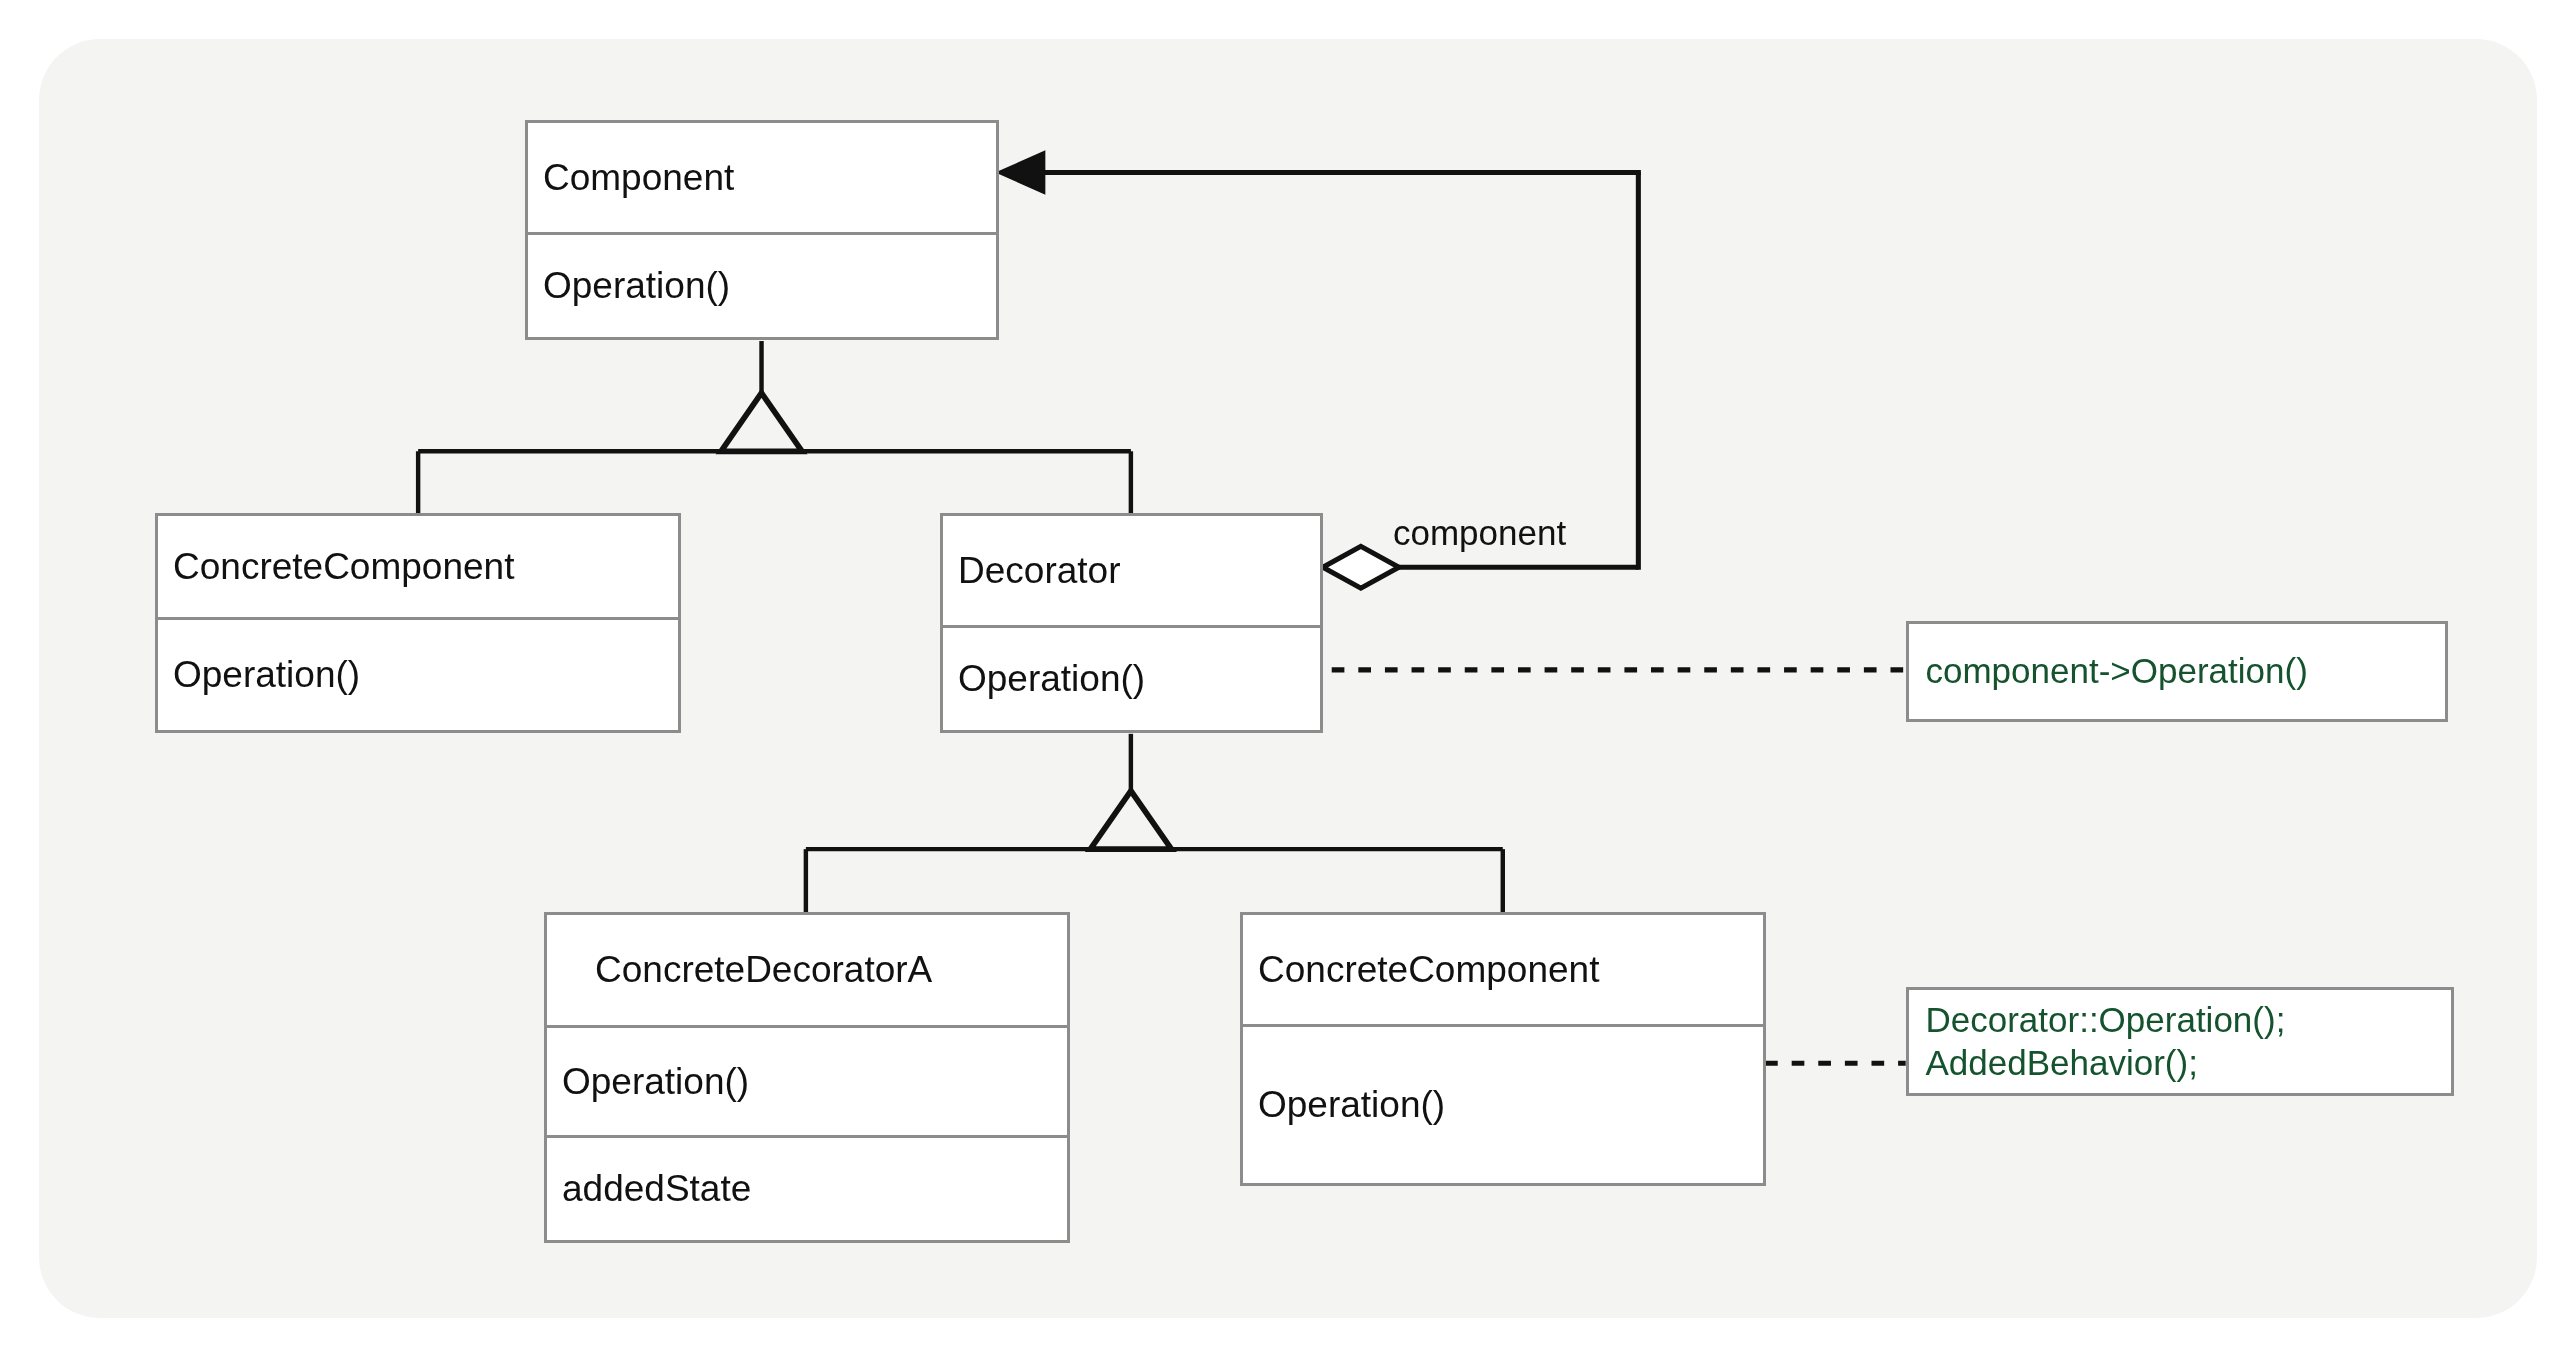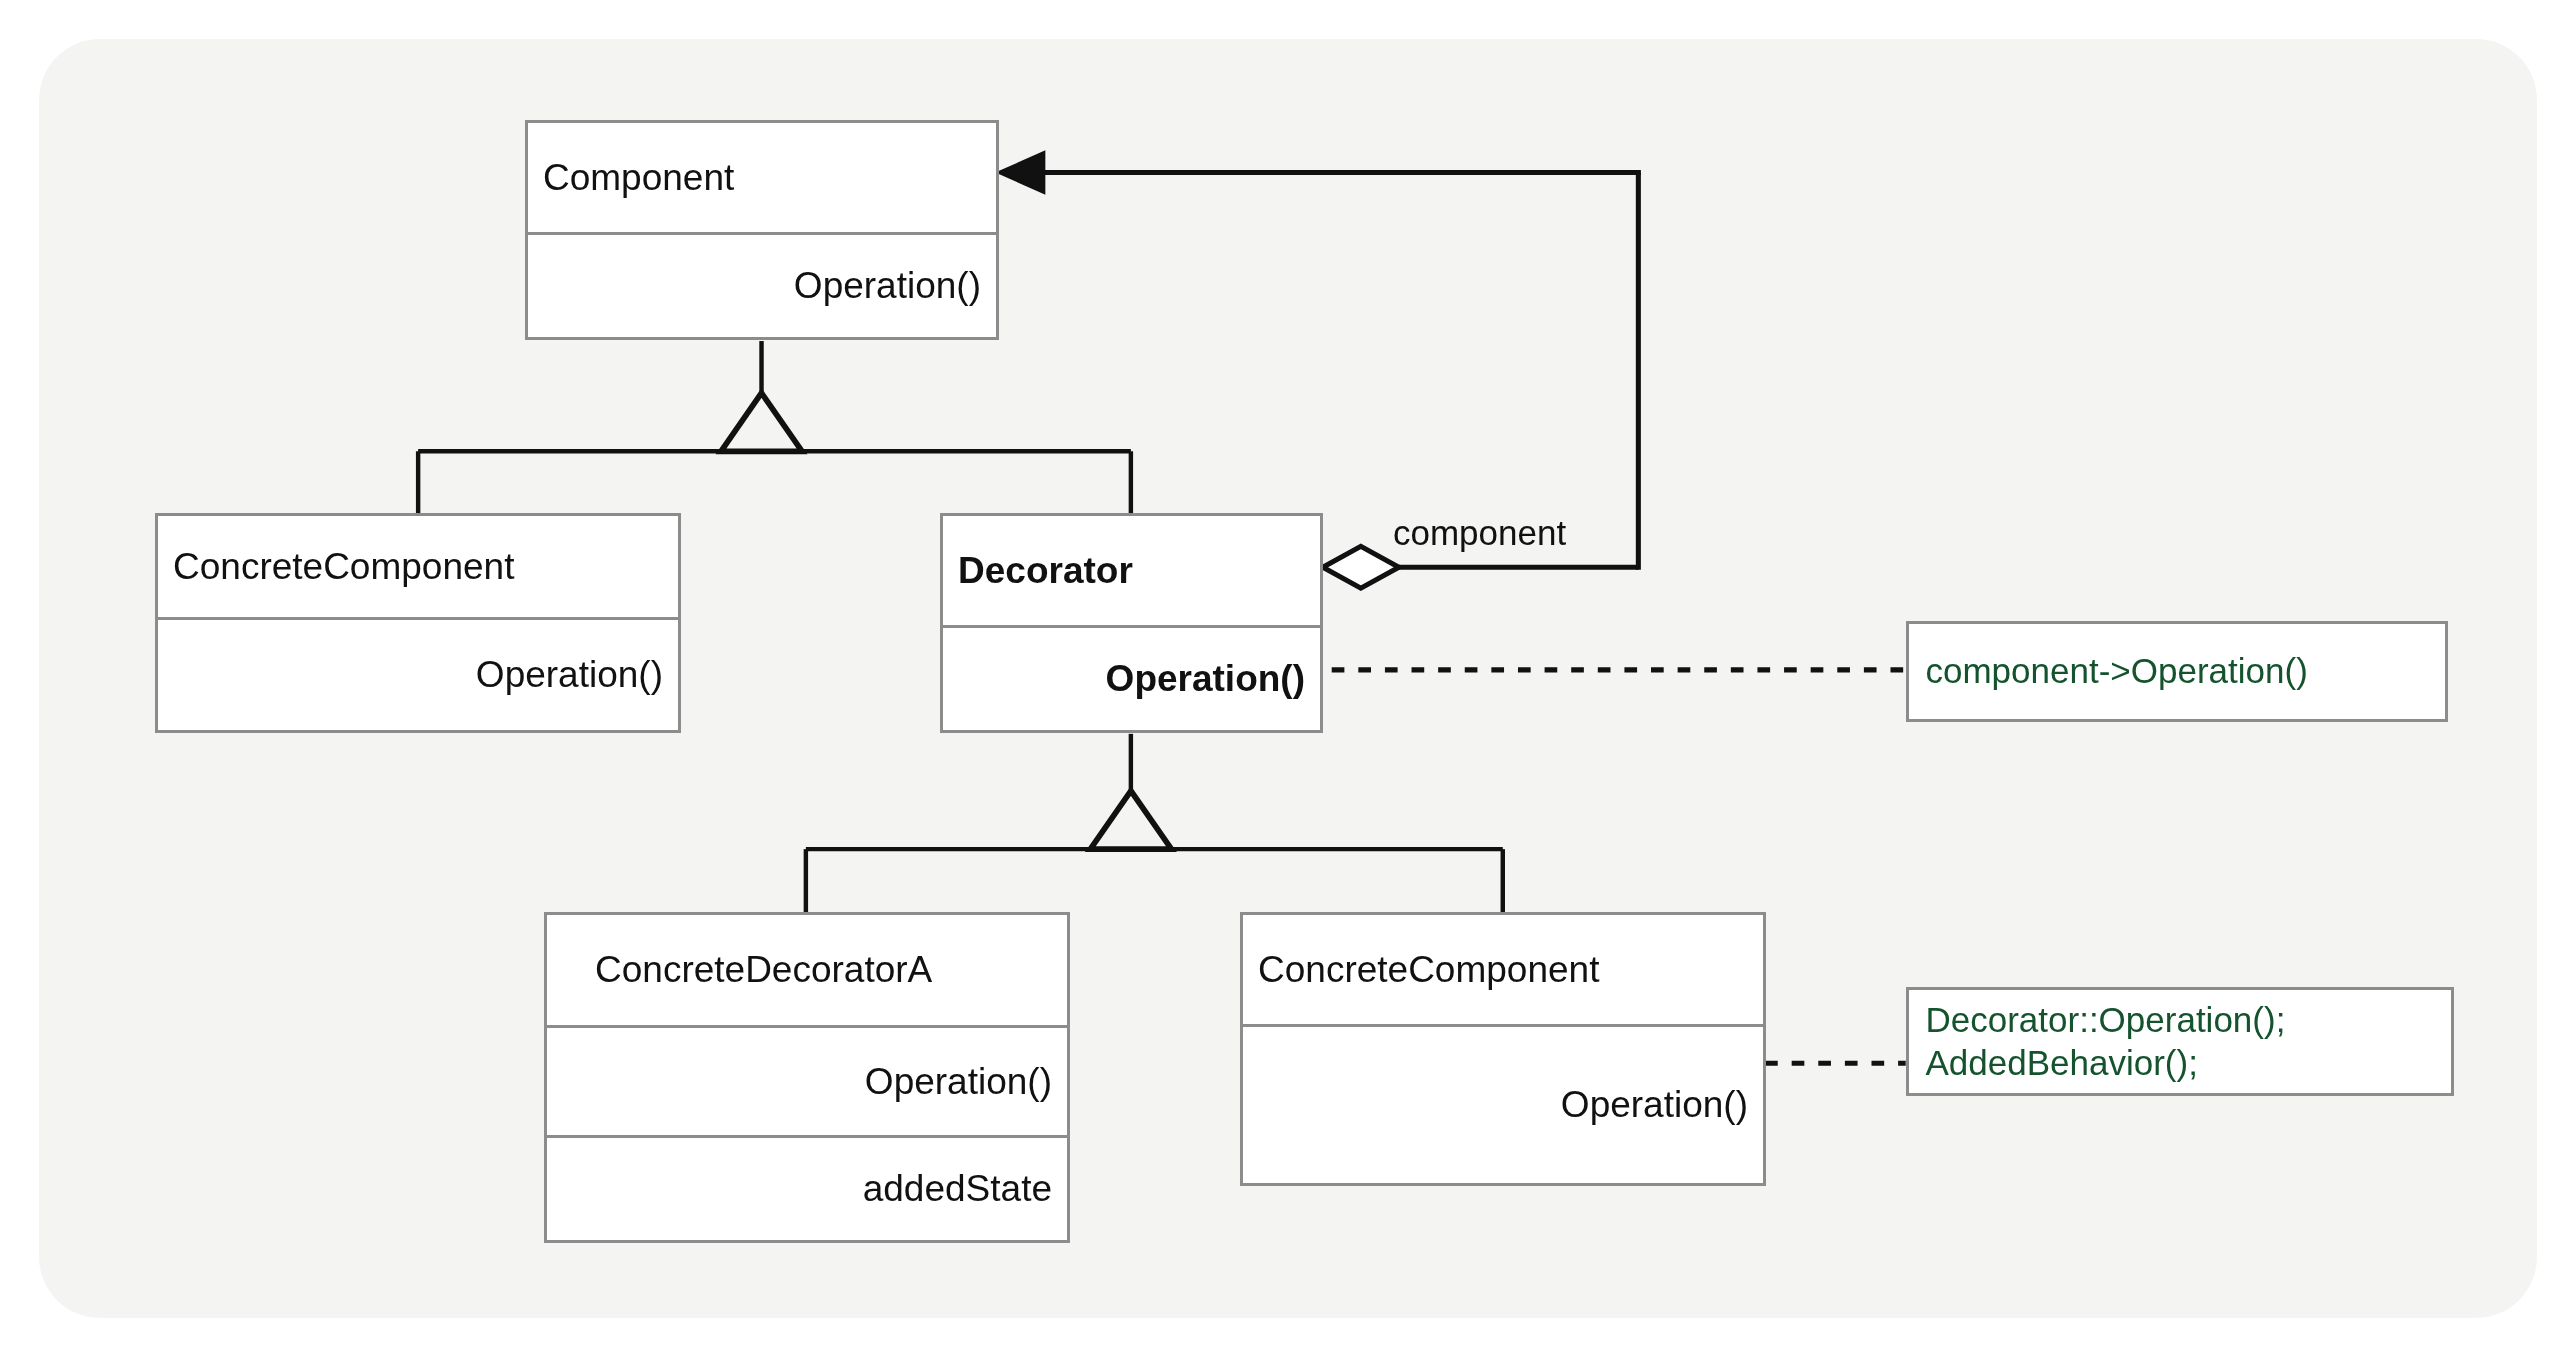--- a/index.html
+++ b/index.html
@@ -46,21 +46,20 @@
   }
   .compartment {
     box-sizing: border-box;
     display: flex;
     flex-direction: column;
     justify-content: center;
     padding: 0 15px;
   }
   .compartment + .compartment {
     border-top: 3.2px solid #8c8c8c;
-    text-align: right;
   }
   .uml-line {
     font-size: 37px;
     color: #111111;
     line-height: 1.18;
     white-space: nowrap;
     font-family: "Liberation Sans", sans-serif;
   }
   
   .uml-note {
@@ -91,21 +90,21 @@
 
   
   #class-component        { left: 525px;  top: 120px;  width: 474px;  height: 220px; }
   #class-component .c0    { height: 109px; }
   #class-component .c1    { flex: 1; }
 
   #class-concrete-component      { left: 155px;  top: 513px;  width: 526px;  height: 220px; }
   #class-concrete-component .c0  { height: 101px; }
   #class-concrete-component .c1  { flex: 1; }
 
-  #class-decorator        { left: 940px; top: 513px;  width: 383px;  height: 220px; font-weight: bold; }
+  #class-decorator        { left: 940px; top: 513px;  width: 383px;  height: 220px; }
   #class-decorator .c0    { height: 109px; }
   #class-decorator .c1    { flex: 1; }
 
   #class-concrete-decorator-a      { left: 544px;  top: 912px; width: 526px;  height: 331px; }
   #class-concrete-decorator-a .c0  { height: 110px; padding-left: 48px; }
   #class-concrete-decorator-a .c1  { height: 110px; }
   #class-concrete-decorator-a .c2  { flex: 1; }
 
   #class-concrete-decorator-b      { left: 1240px; top: 912px; width: 526px;  height: 274px; }
   #class-concrete-decorator-b .c0  { height: 109px; }

